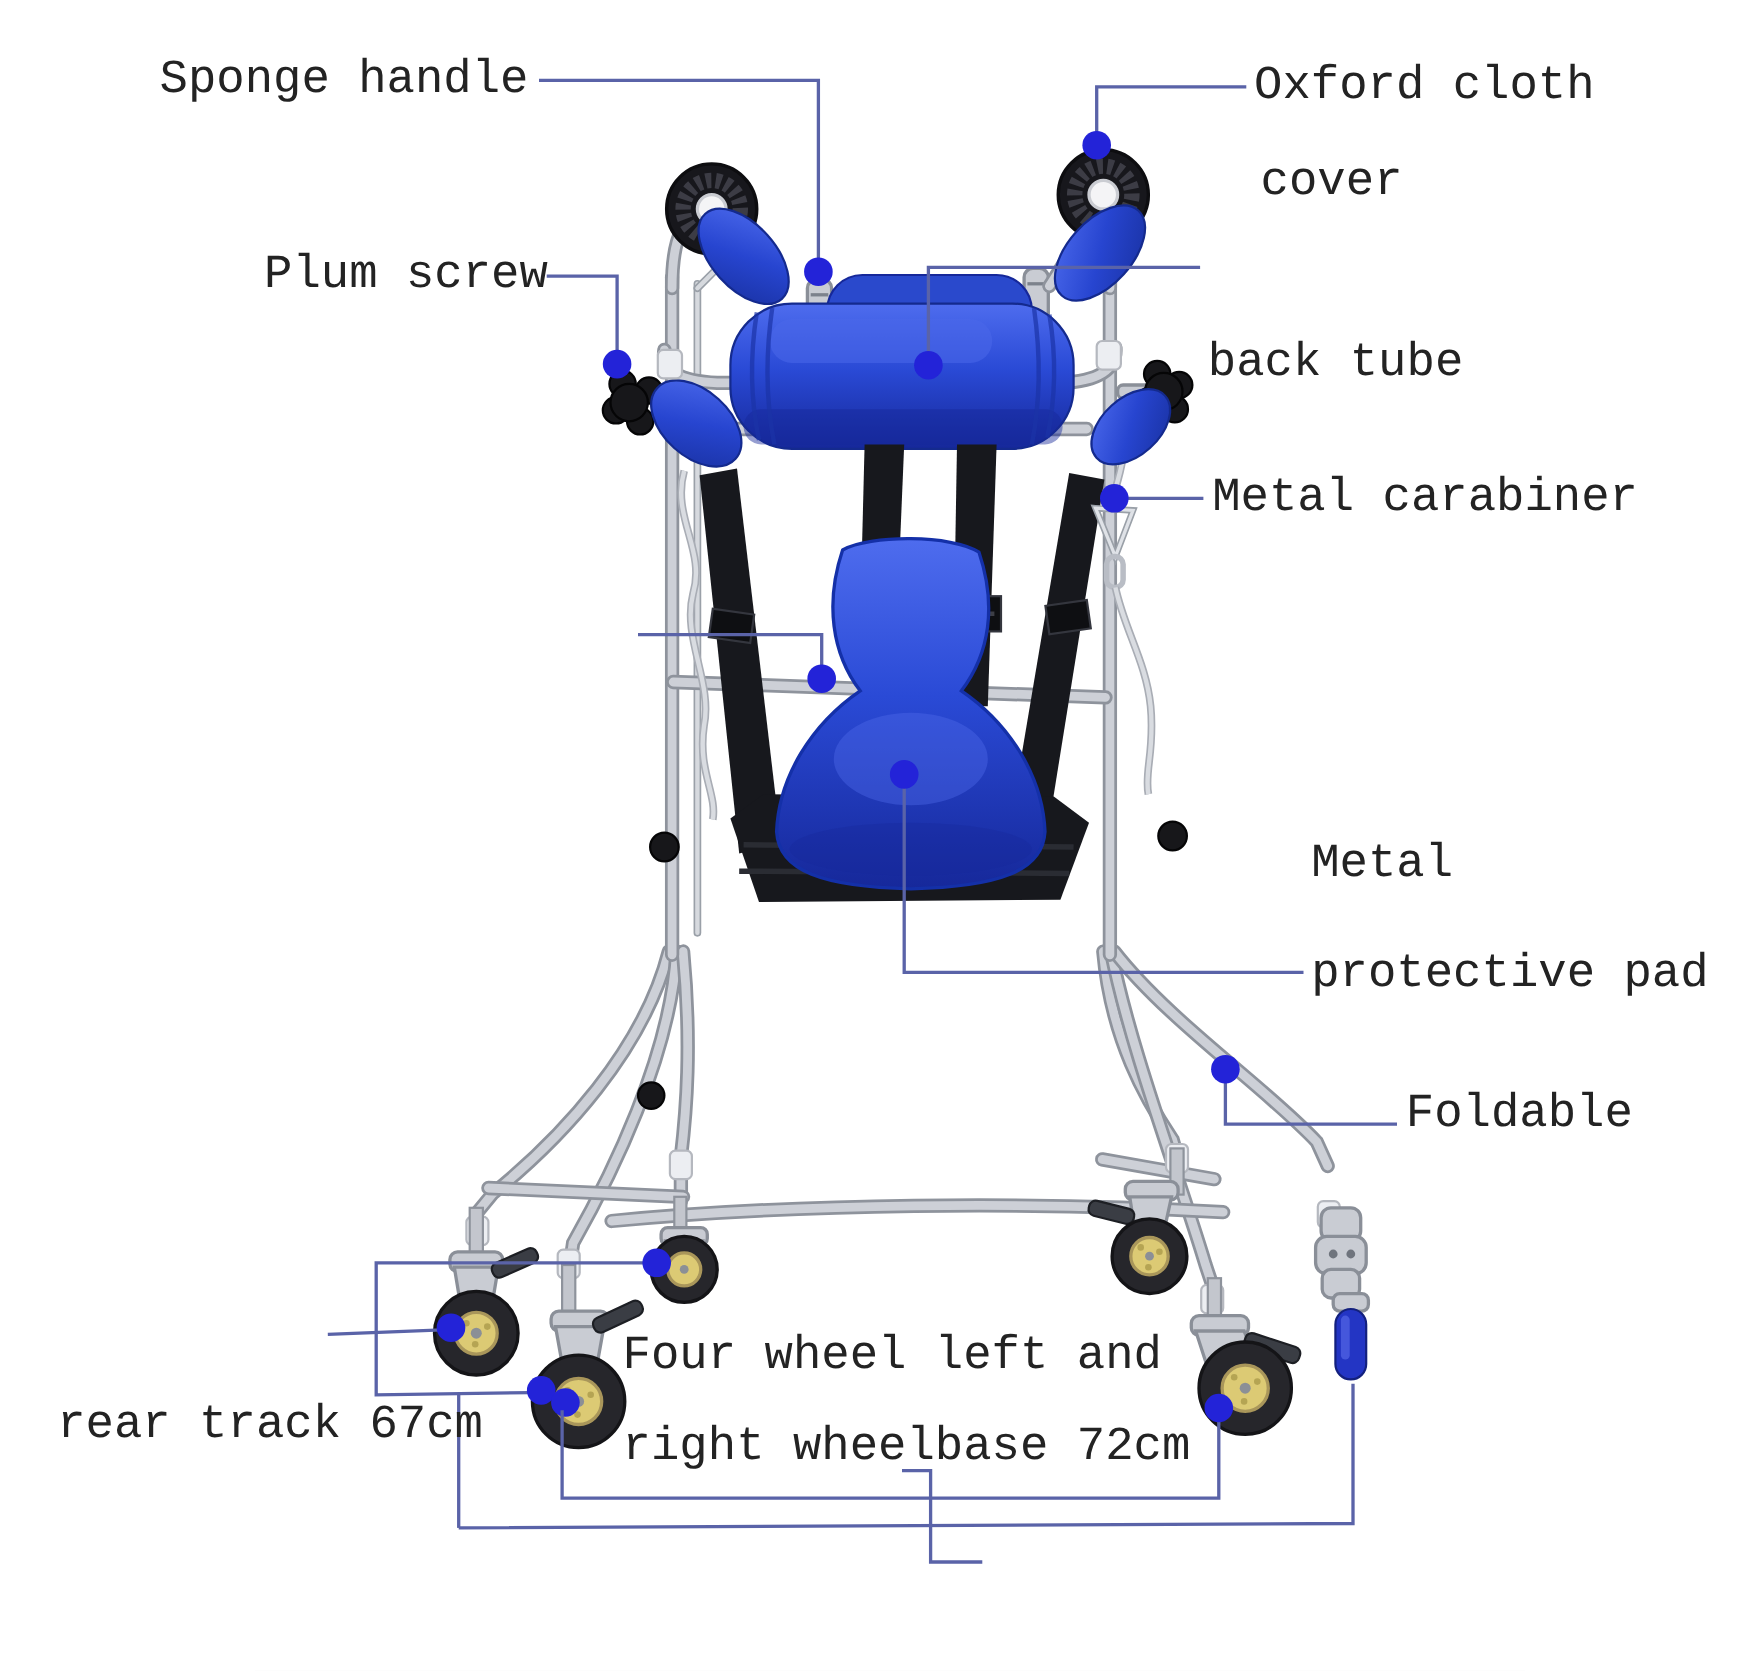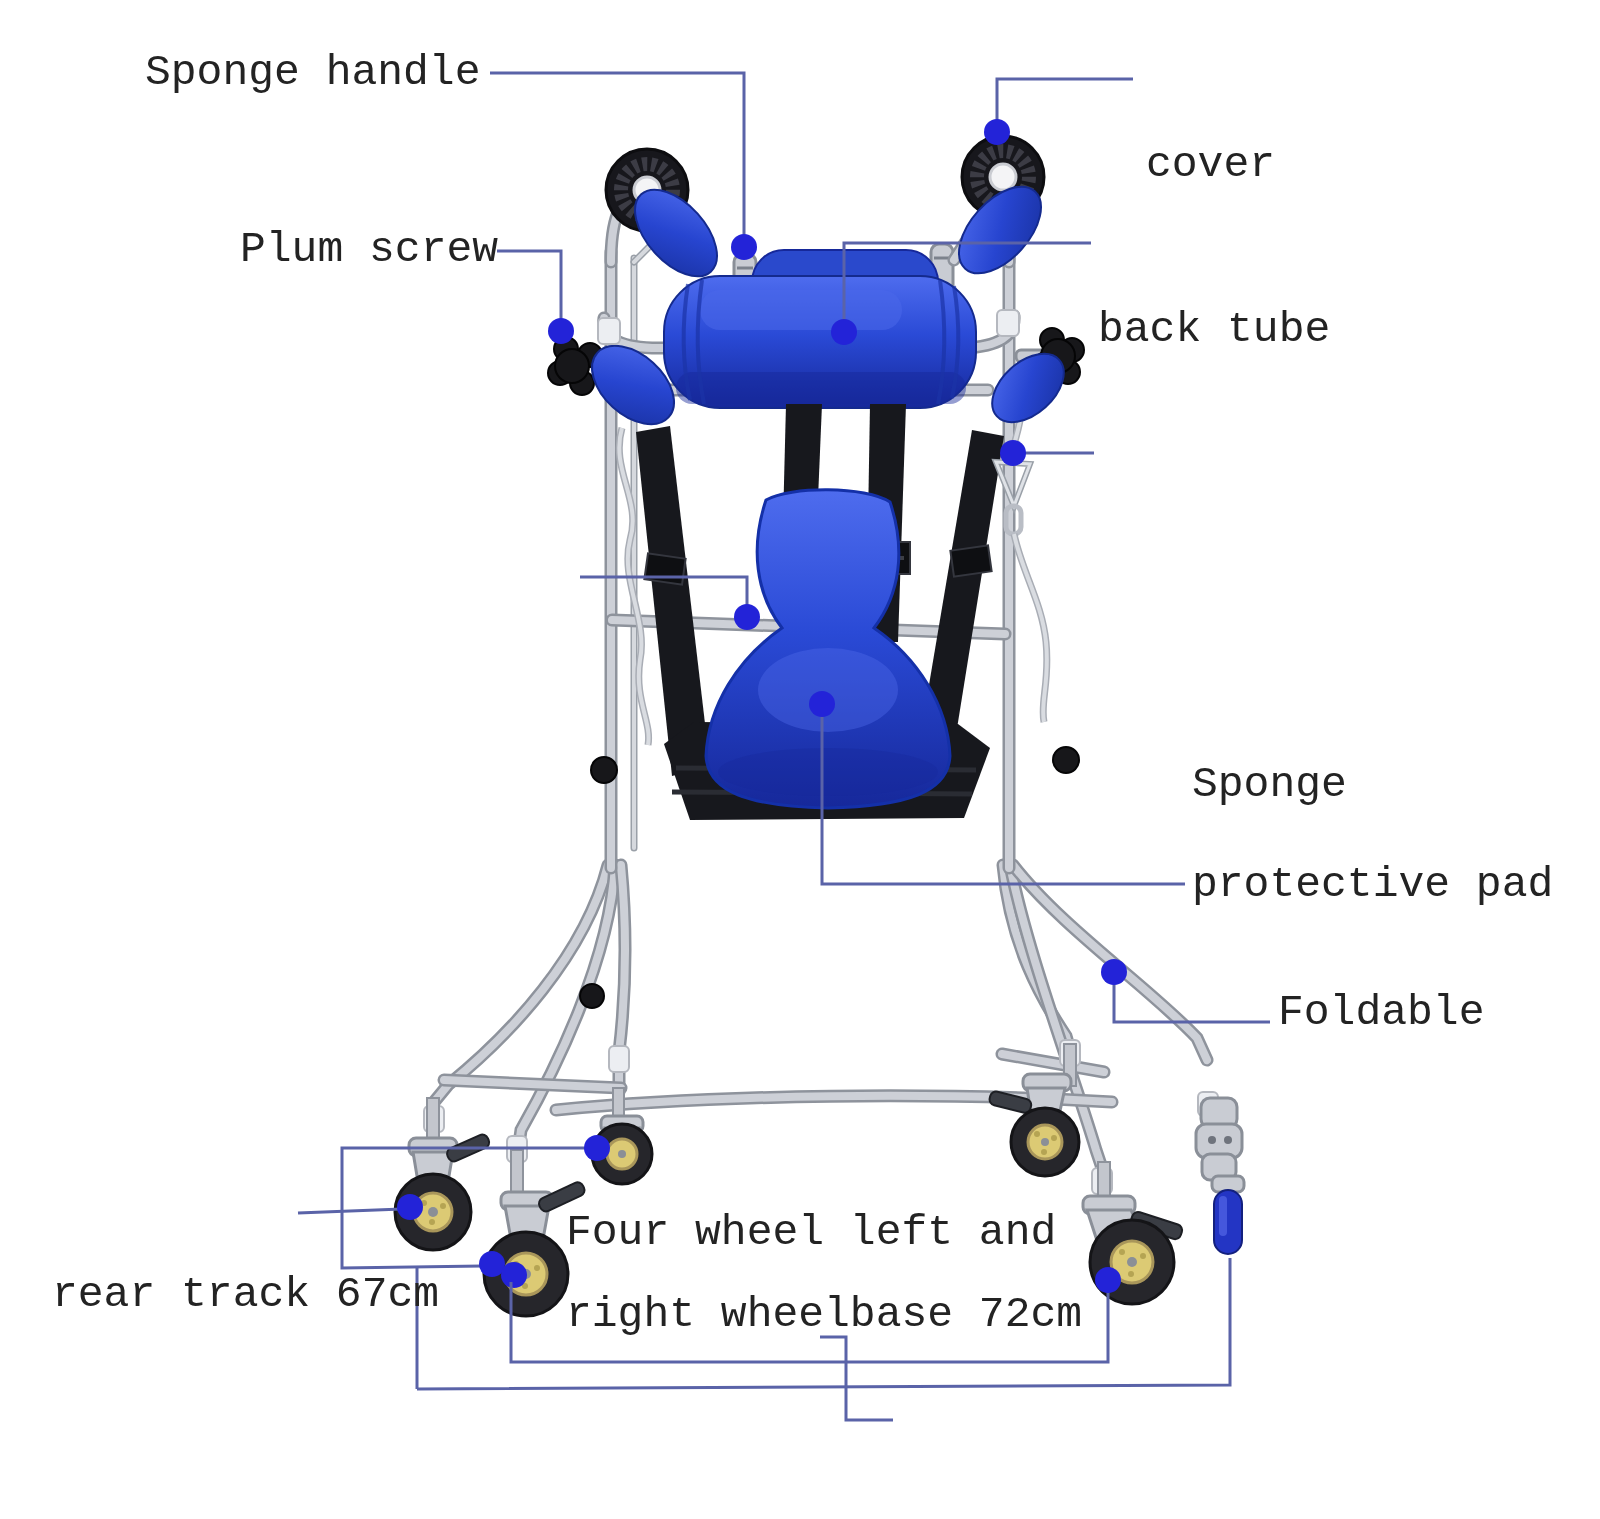--- a/index.html
+++ b/index.html
@@ -306,22 +306,24 @@
     <path class="leader" d="M417,1268 L417,1389"></path>
     <path class="leader" d="M511,1282 L511,1362 L1108,1362 L1108,1288"></path>
     <circle class="dot" cx="1108" cy="1280" r="13"></circle>
     <path class="leader" d="M820,1337 L846,1337 L846,1420 L893,1420"></path>
     <path class="leader" d="M417,1389 L1230,1385 L1230,1258"></path>
   </g>
 </svg>
 
 <div class="lbl" style="left:240px;top:227px">Plum screw</div>
 <div class="lbl" style="left:145px;top:50px">Sponge handle</div>
+<div class="lbl" style="left:1140px;top:55px">Oxford cloth</div>
 <div class="lbl" style="left:1146px;top:142px">cover</div>
 <div class="lbl" style="left:1098px;top:307px">back tube</div>
-<div class="lbl" style="left:1192px;top:762px">Sponge</div>
+<div class="lbl" style="left:1102px;top:430px">Metal carabiner</div>
+<div class="lbl" style="left:1192px;top:762px">Metal</div>
 <div class="lbl" style="left:1192px;top:862px">protective pad</div>
 <div class="lbl" style="left:1278px;top:990px">Foldable</div>
 <div class="lbl" style="left:52px;top:1272px">rear track 67cm</div>
 <div class="lbl" style="left:566px;top:1210px">Four wheel left and</div>
 <div class="lbl" style="left:566px;top:1292px">right wheelbase 72cm</div>
 
 </div>
 
 </body></html>

